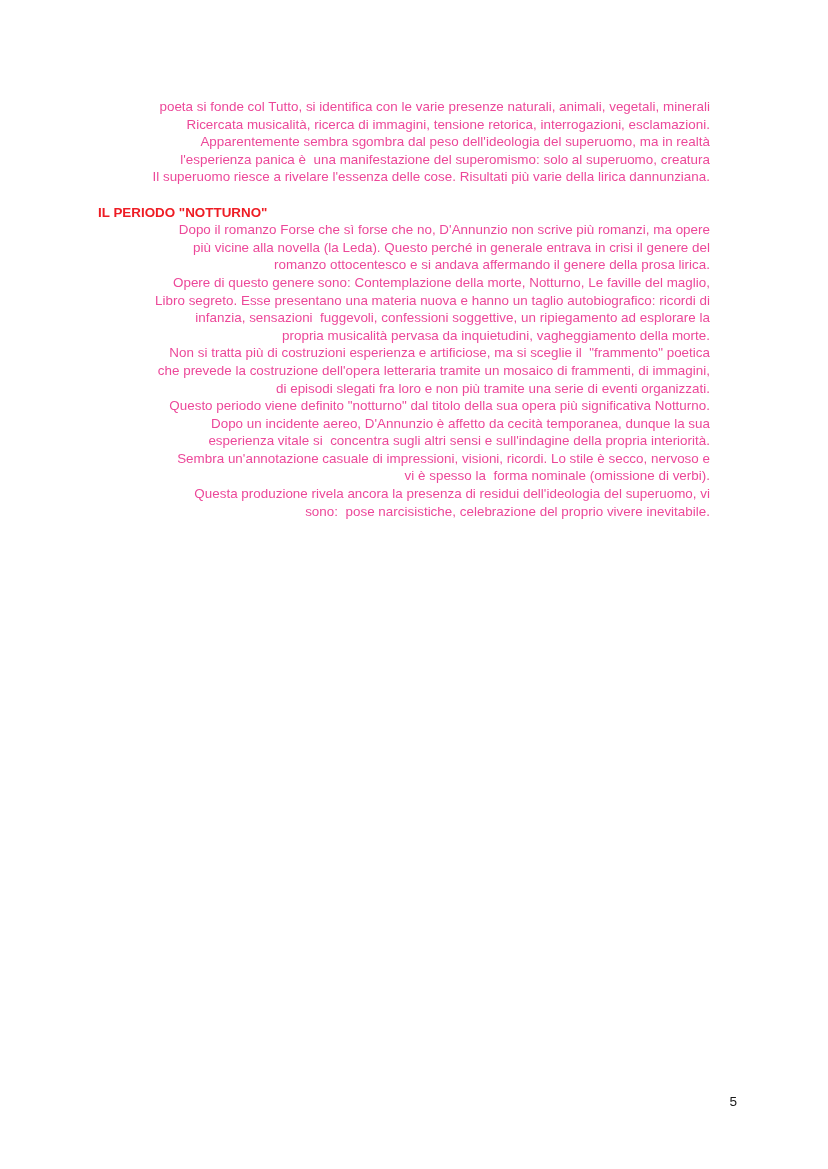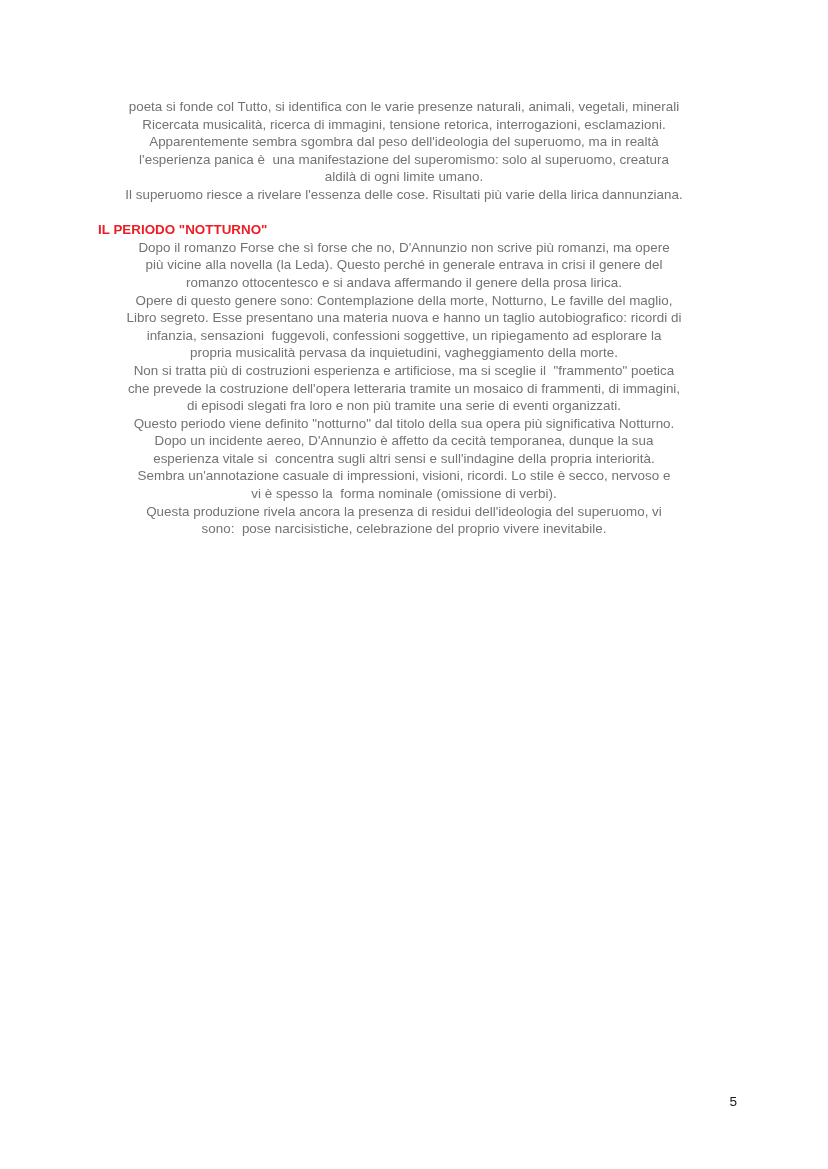--- a/index.html
+++ b/index.html
@@ -27,22 +27,22 @@
     position: absolute;
     left: 98px;
     top: 98px;
     width: 612px;
   }
   .para {
     font-size: 13.4px;
     line-height: 17.6px;
     letter-spacing: 0.02px;
     margin: 0;
-    color: #737373;
-    text-align: center;
+    color: #ec4899;
+    text-align: right;
     white-space: pre-wrap;
   }
   .para + .para {
     margin-top: 0;
   }
   .block-gap {
     height: 17.6px;
   }
   .heading-red {
     font-size: 13.4px;
@@ -66,21 +66,20 @@
 <body>
 
 <div class="page">
 
   <div class="text-column">
 
     <p class="para">poeta si fonde col Tutto, si identifica con le varie presenze naturali, animali, vegetali, minerali</p>
     <p class="para">Ricercata musicalità, ricerca di immagini, tensione retorica, interrogazioni, esclamazioni.</p>
     <p class="para">Apparentemente sembra sgombra dal peso dell'ideologia del superuomo, ma in realtà</p>
     <p class="para">l'esperienza panica è  una manifestazione del superomismo: solo al superuomo, creatura</p>
-    <p class="para">aldilà di ogni limite umano.</p>
     <p class="para">Il superuomo riesce a rivelare l'essenza delle cose. Risultati più varie della lirica dannunziana.</p>
 
     <div class="block-gap"></div>
 
     <p class="heading-red">IL PERIODO "NOTTURNO"</p>
 
     <p class="para"><span>Dopo il romanzo </span><span class="it">Forse che sì forse che no</span><span>, D'Annunzio non scrive più romanzi, ma opere
 più vicine alla novella (la </span><span class="it">Leda</span><span>). Questo perché in generale entrava in crisi il genere del
 romanzo ottocentesco e si andava affermando il genere della prosa lirica.</span></p>
 

